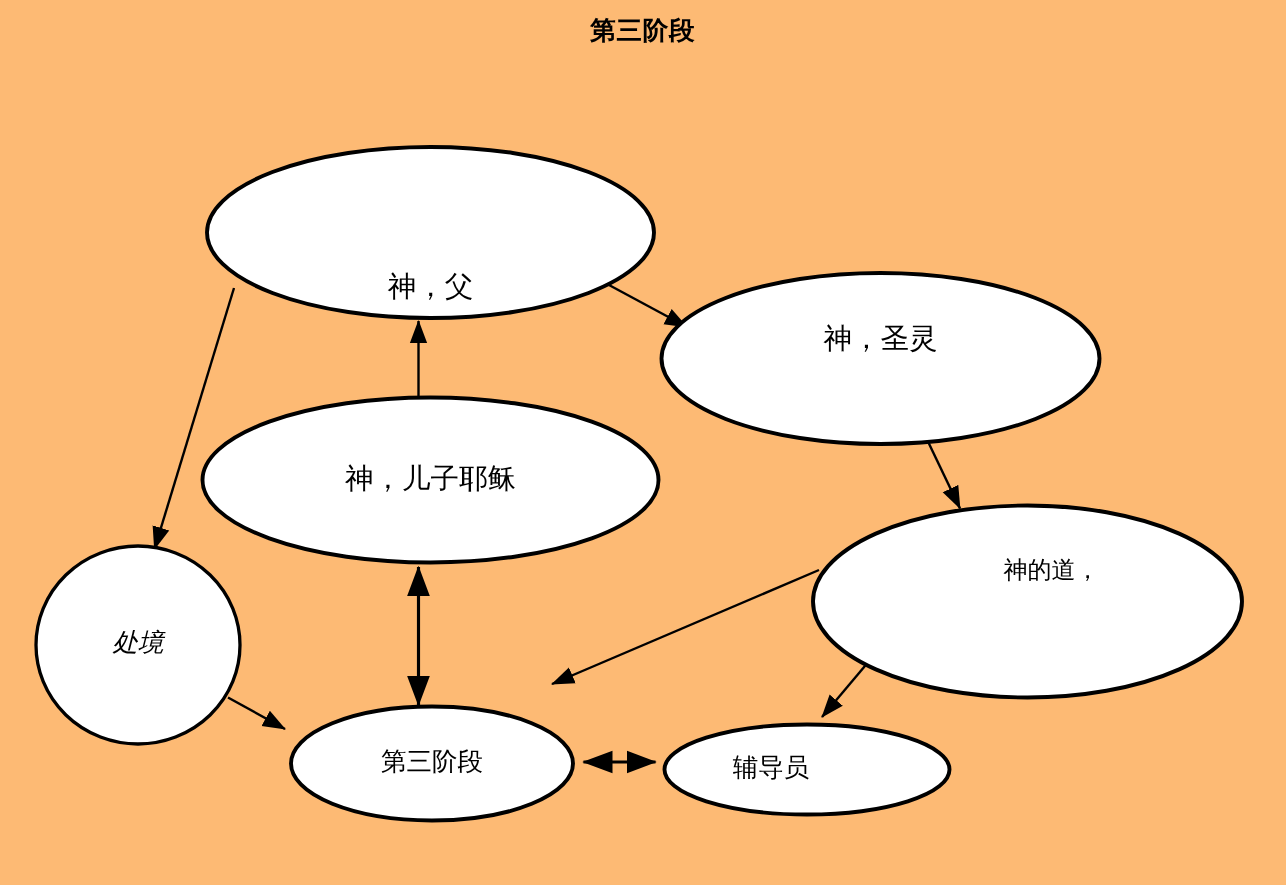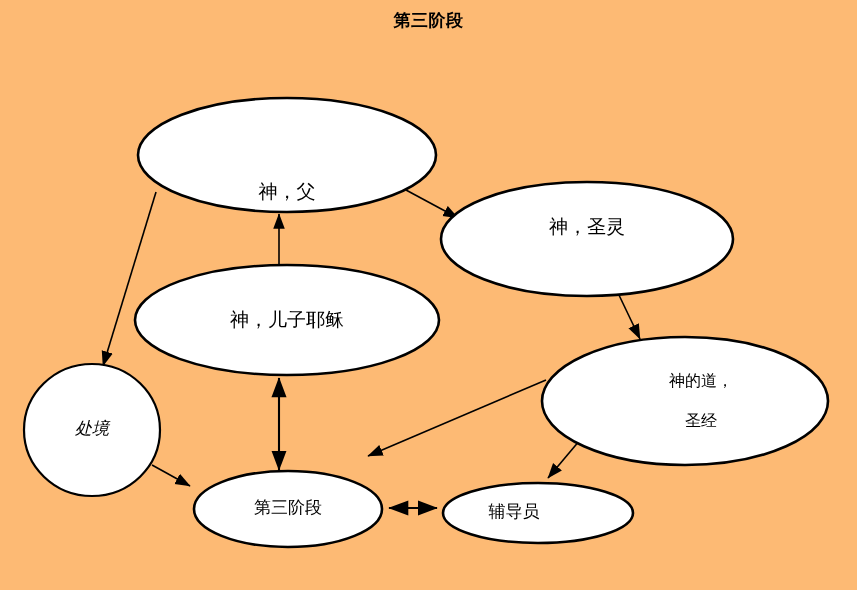--- a/index.html
+++ b/index.html
@@ -108,19 +108,19 @@
         <ellipse cx="92" cy="430" rx="68" ry="66" class="shape-outline thin"></ellipse>
         <ellipse cx="288" cy="509" rx="94" ry="38" class="shape-outline"></ellipse>
         <ellipse cx="538" cy="513" rx="95" ry="30" class="shape-outline"></ellipse>
       </g>
   </svg>
 
   <div id="labels-layer">
       <div class="node-label" style="left: 138px; top: 140px; width: 298px; height: 30px; margin-top: 37px;"><div>神，父</div></div>
       <div class="node-label" style="left: 441px; top: 212px; width: 292px; height: 30px;"><div>神，圣灵</div></div>
       <div class="node-label" style="left: 135px; top: 305px; width: 304px; height: 30px;"><div>神，儿子耶稣</div></div>
-      <div class="node-label two-line" style="left: 558px; top: 361px; width: 286px; height: 80px;"><div>神的道，</div><div>圣经</div></div>
+      <div class="node-label two-line" style="left: 558px; top: 361px; width: 286px; height: 80px;"><div>神的道，</div></div>
       <div class="node-label small" style="left: 24px; top: 415px; width: 136px; height: 30px; font-style: italic;"><div>处境</div></div>
       <div class="node-label small" style="left: 194px; top: 494px; width: 188px; height: 30px;"><div>第三阶段</div></div>
       <div class="node-label small" style="left: 419px; top: 498px; width: 190px; height: 30px;"><div>辅导员</div></div>
     </div>
 
 </div>
 
 </body></html>

